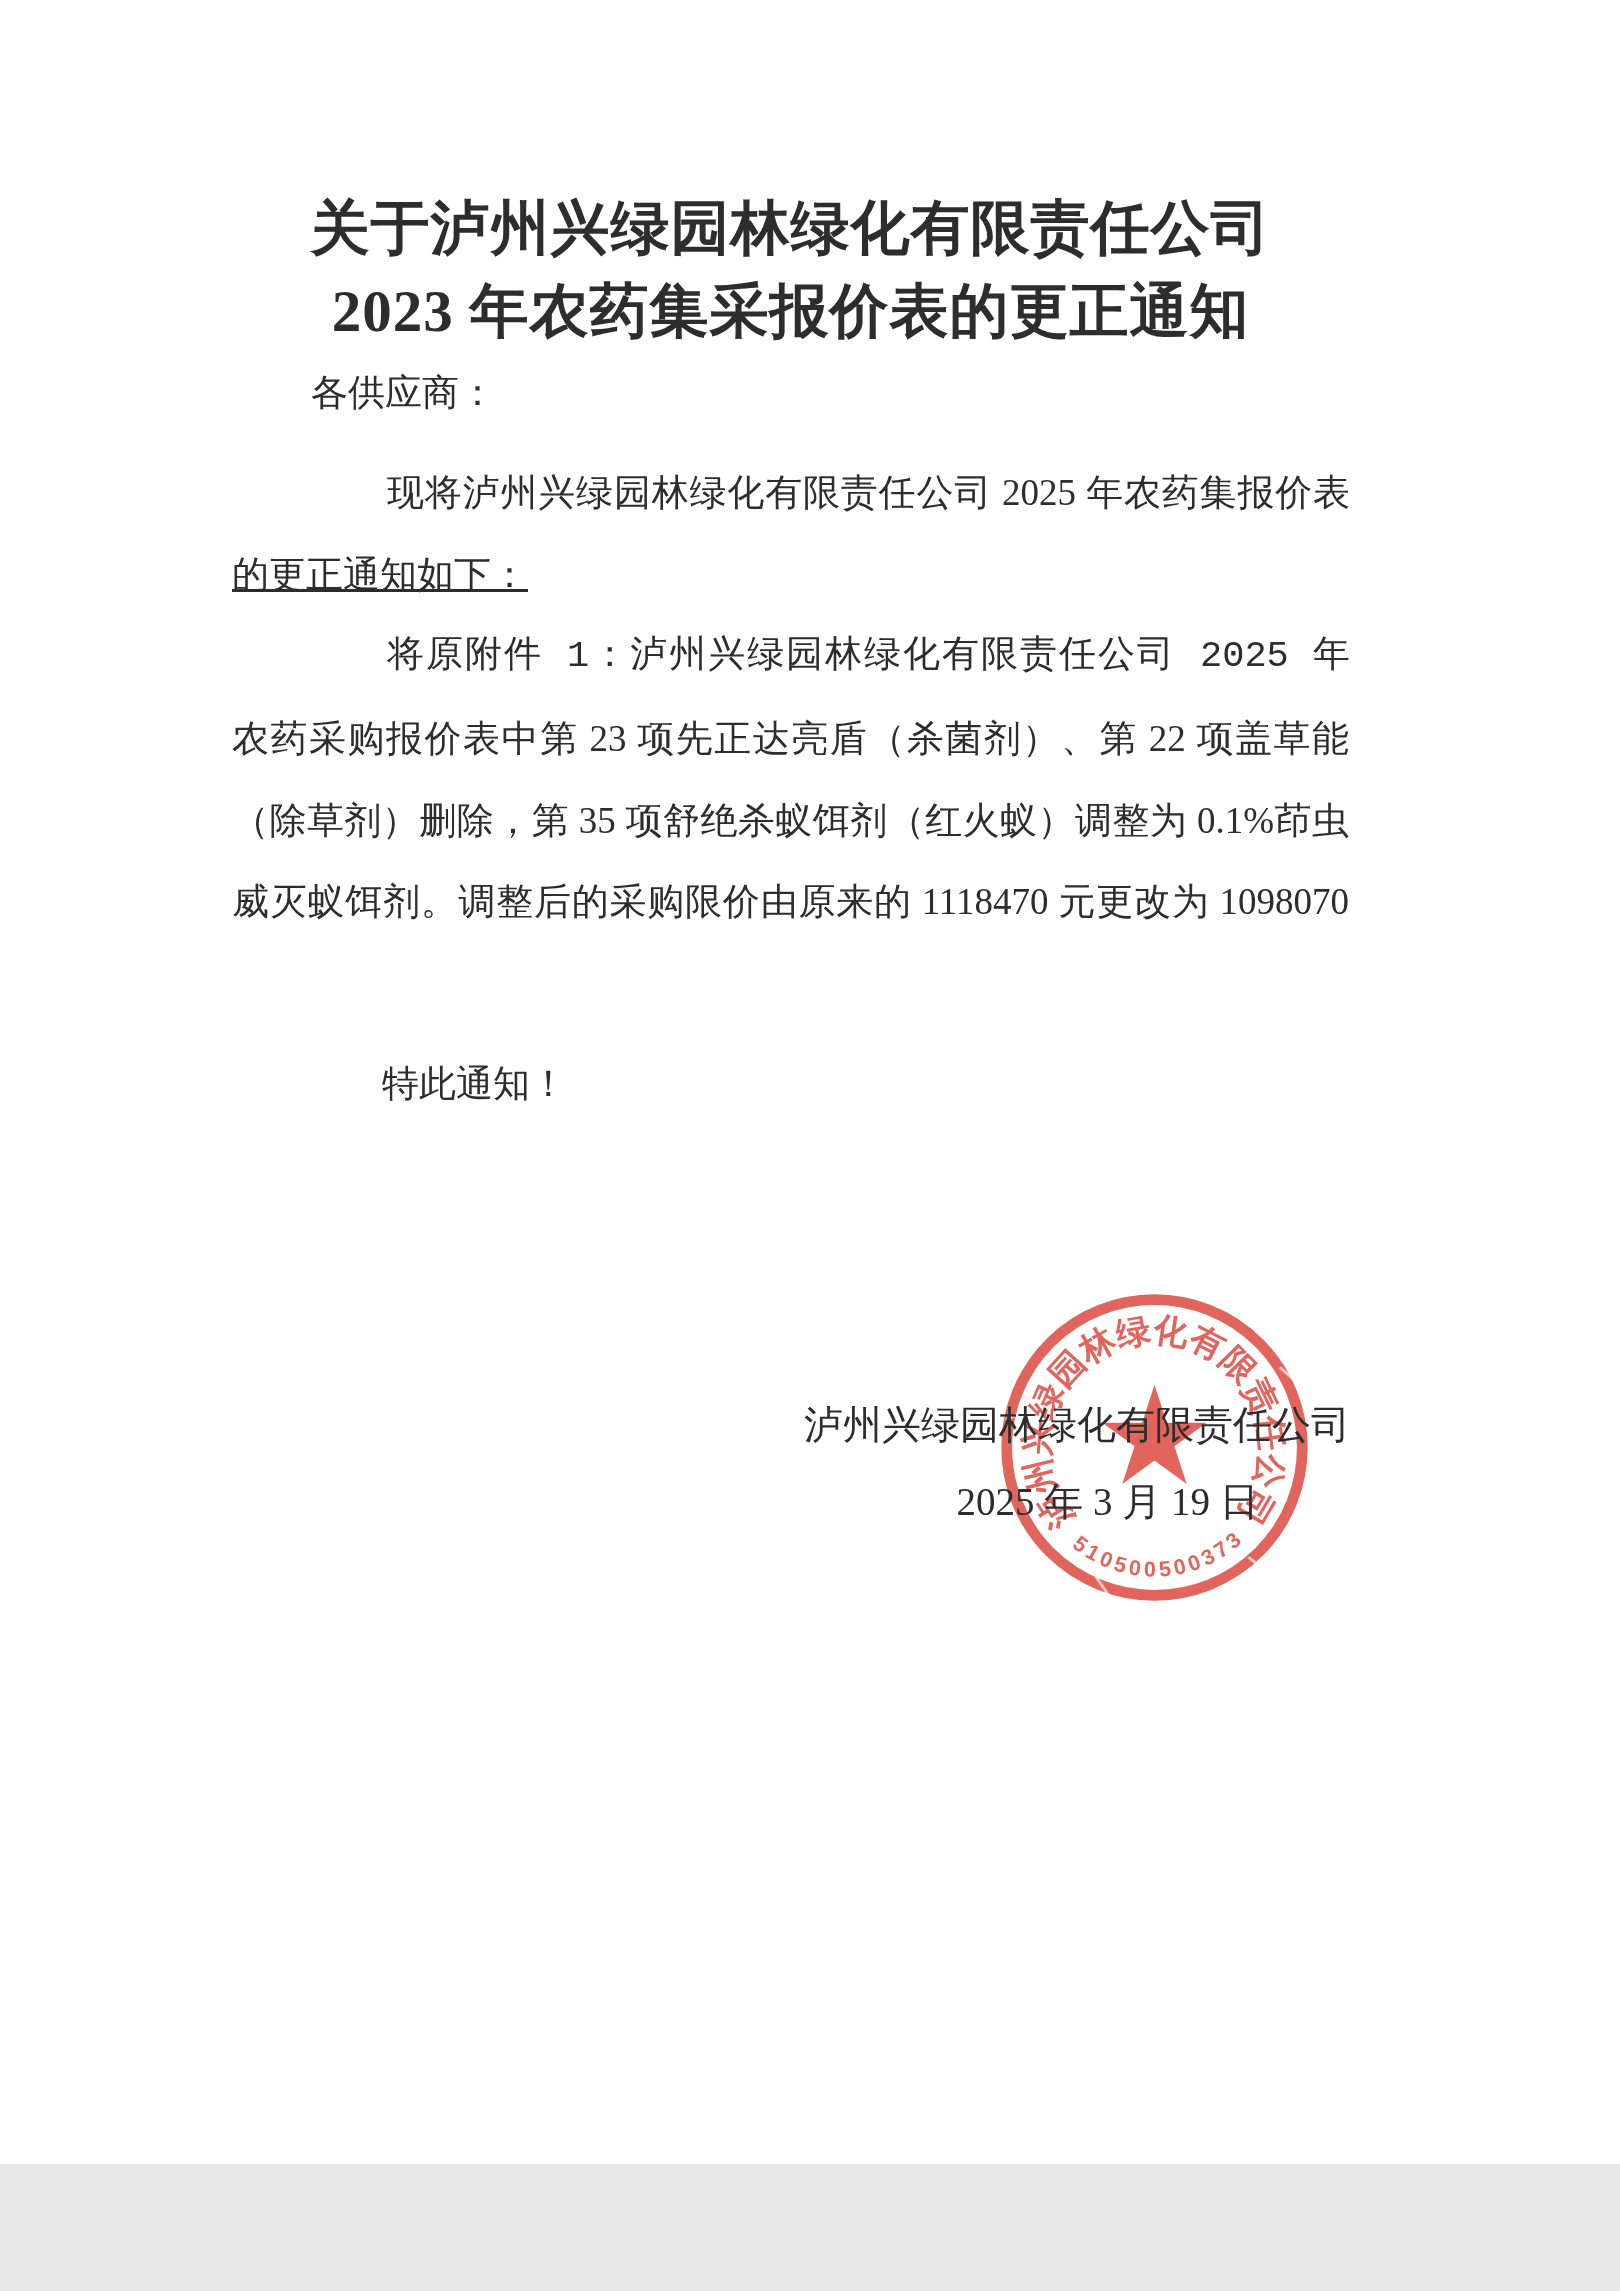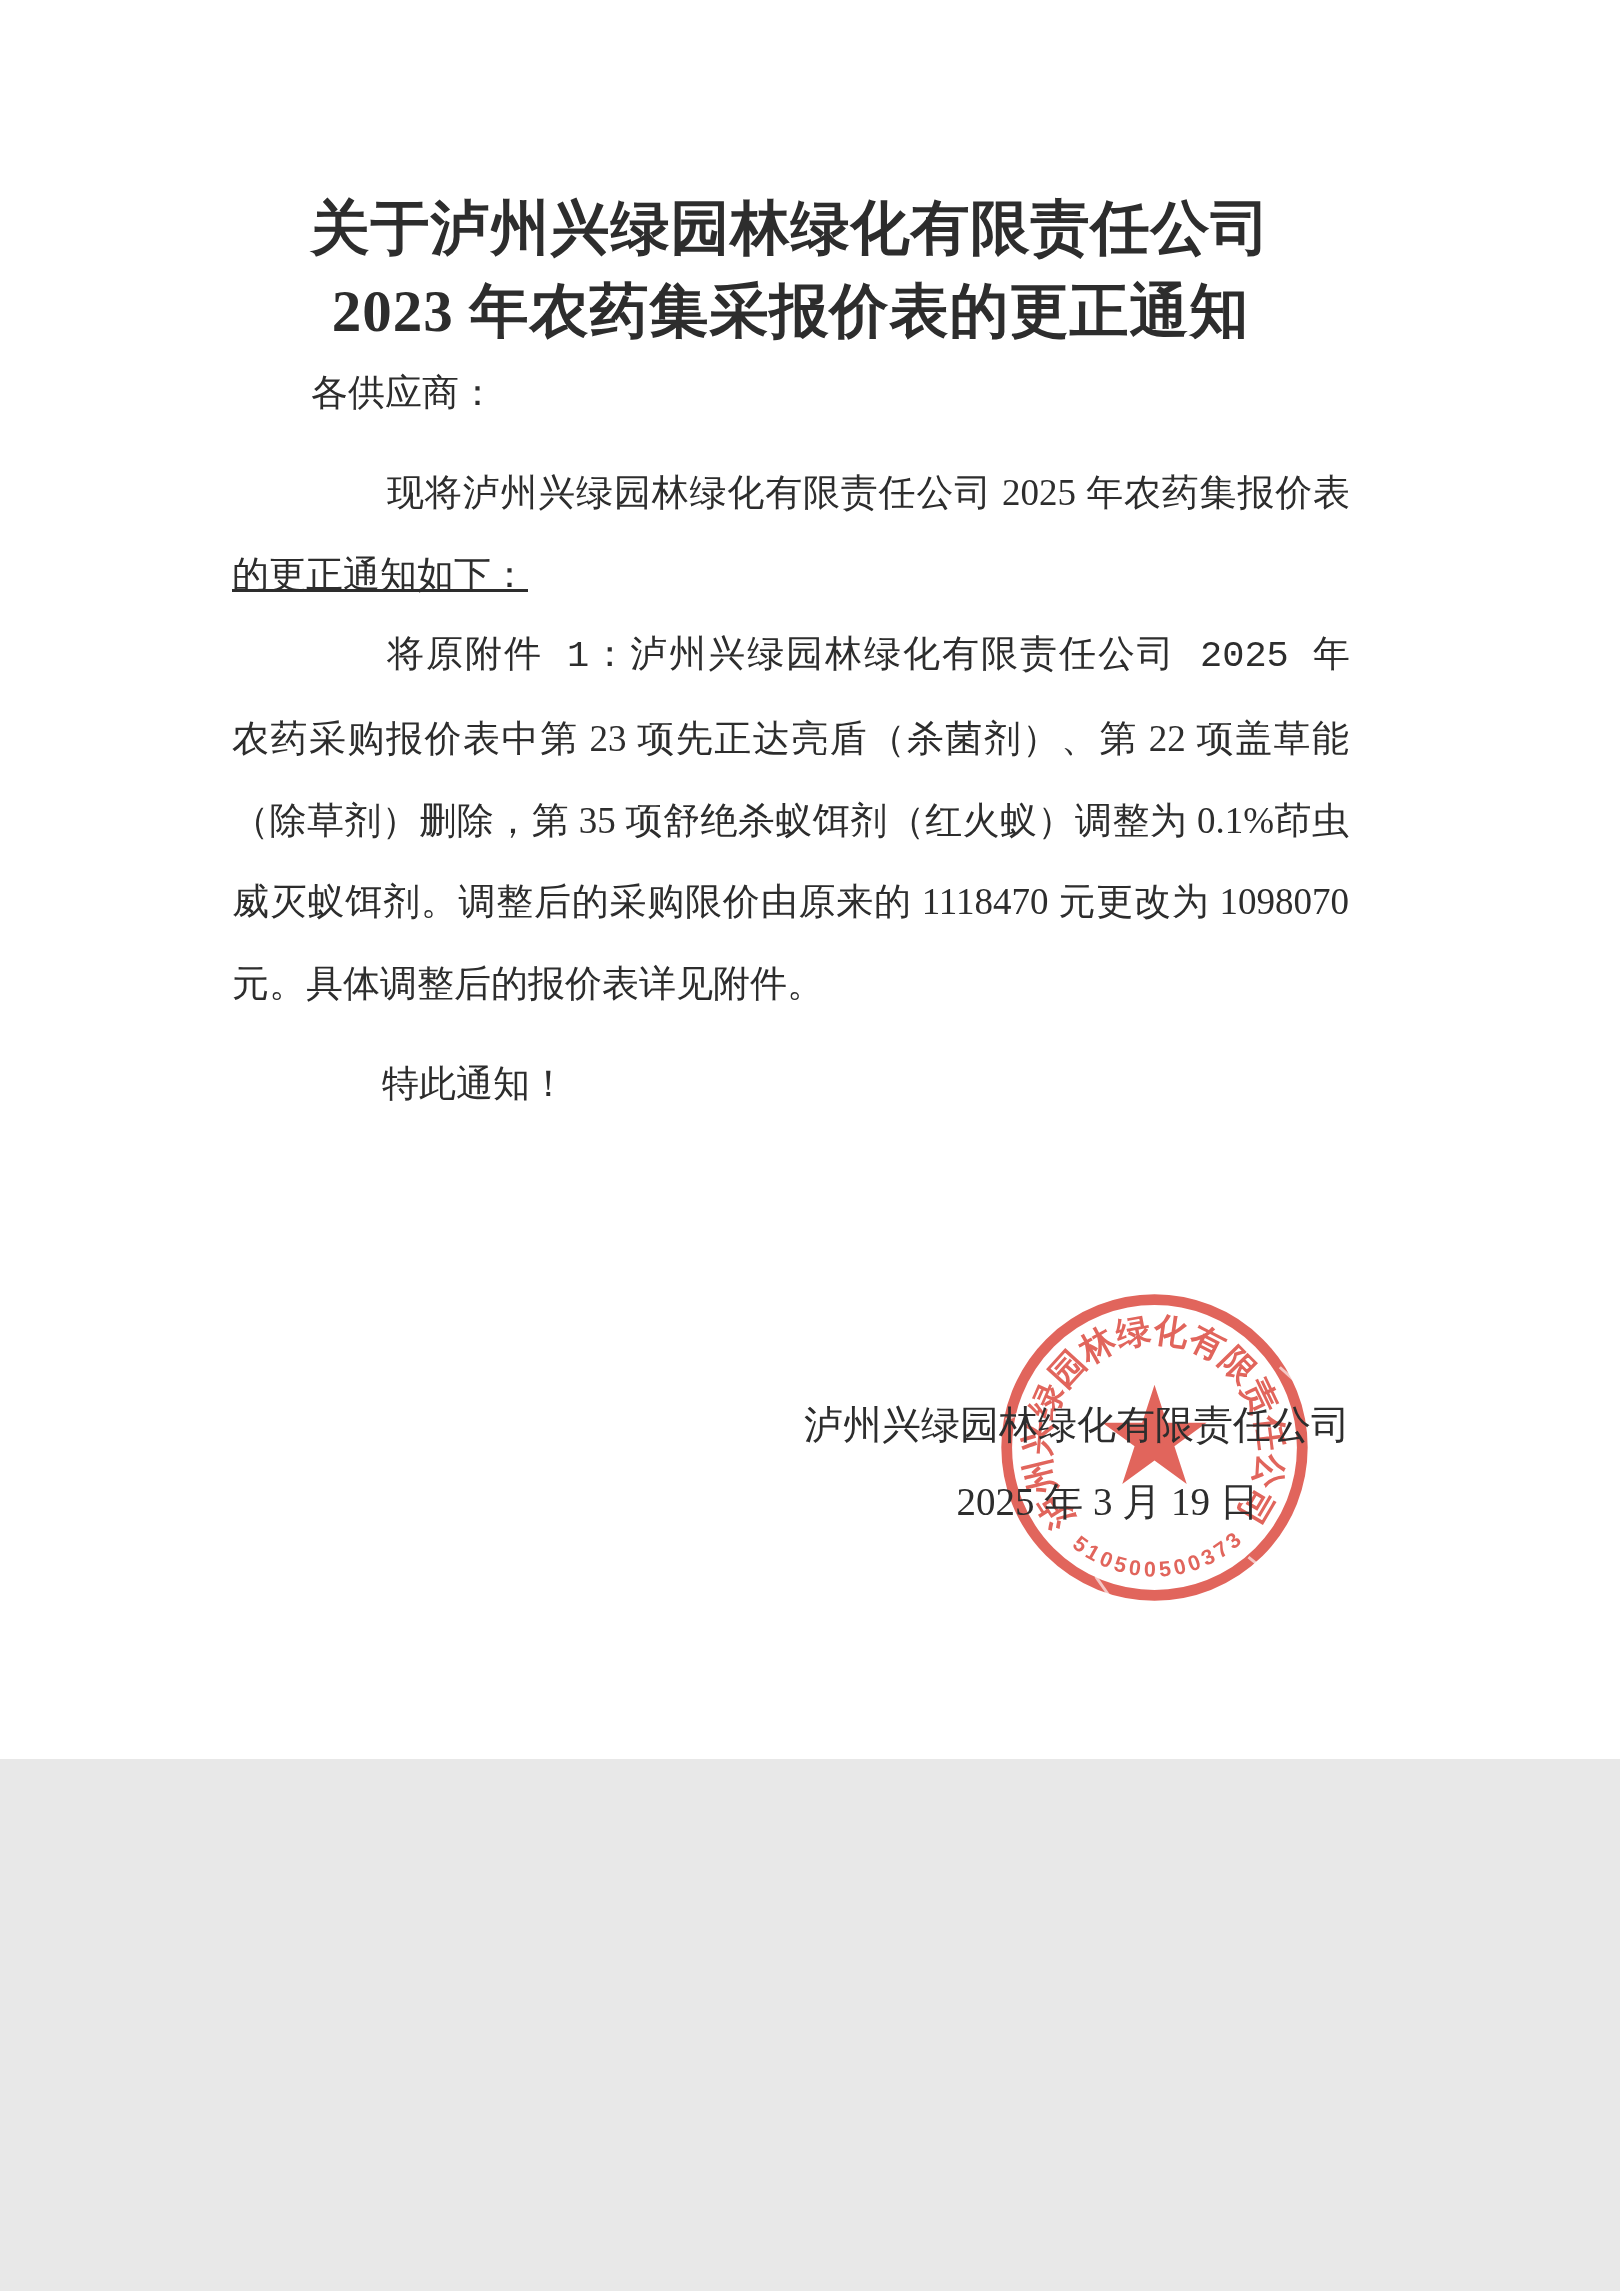--- a/index.html
+++ b/index.html
@@ -3,21 +3,21 @@
 <meta charset="utf-8">
 <style>
   html, body {
     margin: 0;
     padding: 0;
     background: #e8e8e8;
   }
   .page {
     position: relative;
     width: 1620px;
-    height: 1759px;
+    height: 2164px;
     margin: 0 auto;
     background: #ffffff;
     overflow: hidden;
     font-family: "Liberation Serif", "DejaVu Serif", serif;
     color: #2d2d2d;
   }
   .abs { position: absolute; }
   .title {
     left: 232px;
     width: 1117px;
@@ -79,21 +79,20 @@
   <div class="abs title" style="top:277px;">2023 年农药集采报价表的更正通知</div>
 
   <div class="abs bodyline" style="left:311px; top:370px;">各供应商：</div>
 
   <div class="abs bodyline just" style="left:387px; top:470px; width:963px;">现将泸州兴绿园林绿化有限责任公司 2025 年农药集报价表</div>
   <div class="abs bodyline" style="left:232px; top:552px;text-decoration:underline;">的更正通知如下：</div>
   <div class="abs bodyline just" style="left:387px; top:634px; width:963px;font-family:Liberation Mono, monospace;">将原附件 1：泸州兴绿园林绿化有限责任公司 2025 年</div>
   <div class="abs bodyline just" style="left:232px; top:716px; width:1117px;">农药采购报价表中第 23 项先正达亮盾（杀菌剂）、第 22 项盖草能</div>
   <div class="abs bodyline just" style="left:232px; top:798px; width:1117px;">（除草剂）删除，第 35 项舒绝杀蚁饵剂（红火蚁）调整为 0.1%茚虫</div>
   <div class="abs bodyline just" style="left:232px; top:879px; width:1117px;">威灭蚁饵剂。调整后的采购限价由原来的 1118470 元更改为 1098070</div>
-  <div class="abs bodyline" style="left:232px; top:961px;">元。具体调整后的报价表详见附件。</div>
 
   <div class="abs bodyline" style="left:382px; top:1061px;">特此通知！</div>
 
   <div class="abs sig-line" style="left:686px; top:1402px; width:664px;">泸州兴绿园林绿化有限责任公司</div>
   <div class="abs date-line" style="left:843px; top:1479px; width:529px;">2025 年 3 月 19 日</div>
 
   <div class="abs seal-wrap" style="left:993px; top:1286px; width:323px; height:323px;">
     <svg width="323" height="323" viewBox="-165 -165 330 330">
       <defs>
         <path id="sealNamePath" d="M -80.3 72.3 A 108 108 0 1 1 87.4 63.5" fill="none"></path>

